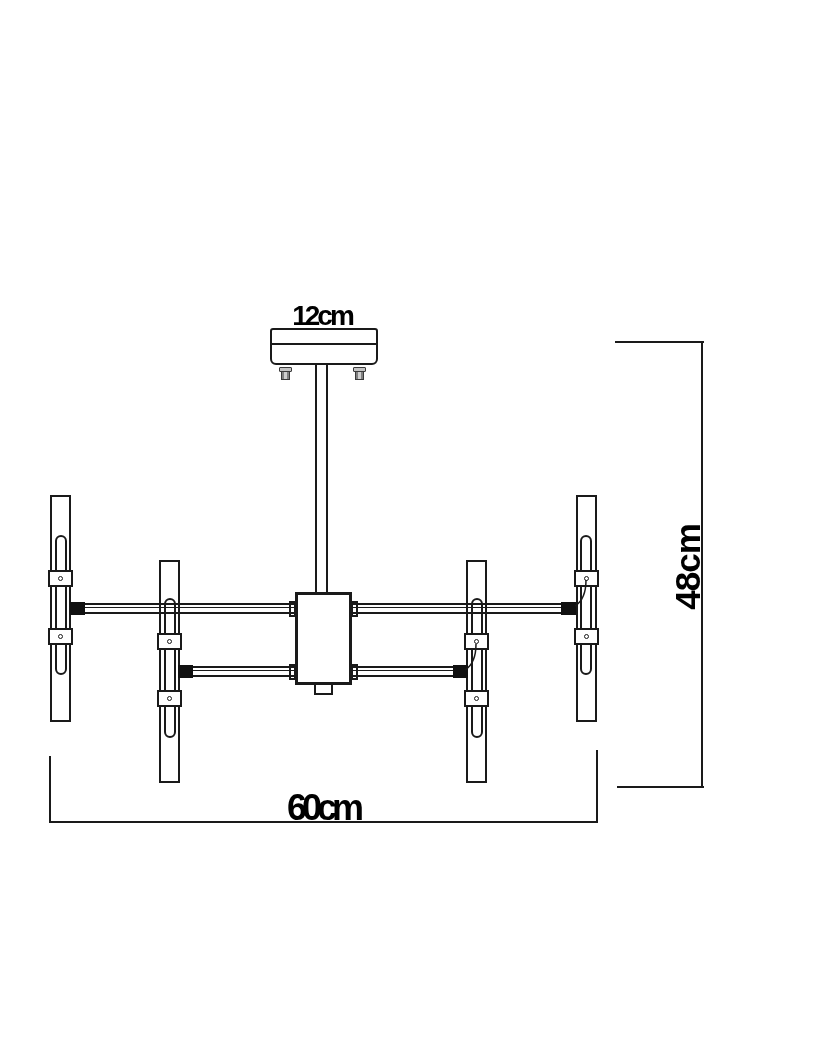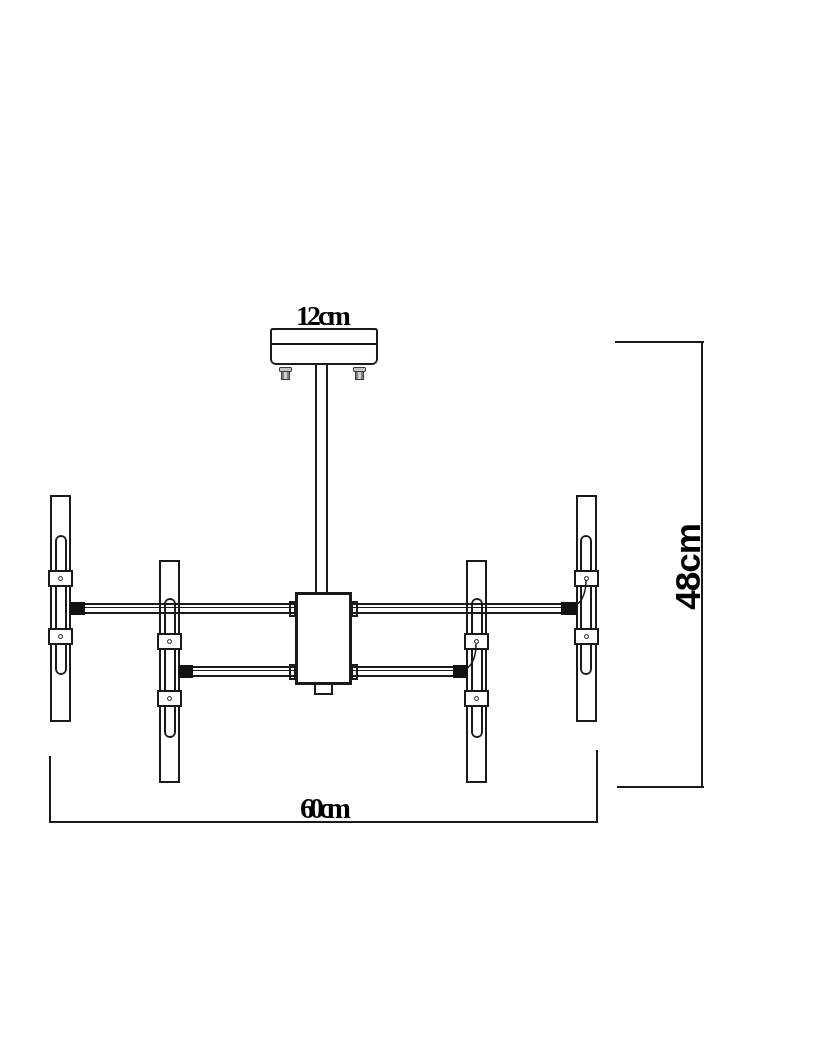--- a/index.html
+++ b/index.html
@@ -26,25 +26,25 @@
   .arm{position:absolute;height:11px;border-top:2px solid #1a1a1a;border-bottom:2px solid #1a1a1a;}
   .arm-core{height:1px;background:#1a1a1a;margin-top:2px;}
   .ferrule{position:absolute;width:15px;height:13px;background:#111;}
   .tube{position:absolute;width:21px;border:2px solid #1a1a1a;background:#fff;}
   .capsule{position:absolute;width:12px;height:140px;border:2px solid #1a1a1a;border-radius:7px;}
   .clamp{position:absolute;width:25px;height:17px;border:2px solid #1a1a1a;background:#fff;
          display:flex;align-items:center;justify-content:center;}
   .clamp-hole{width:5px;height:5px;border:1px solid #1a1a1a;border-radius:50%;background:#fff;}
   
   .dim-label{position:absolute;color:#000;text-align:center;
-             font-family:Liberation Serif, serif;font-weight:bold;}
+             font-family:Liberation Sans, sans-serif;font-weight:bold;}
   .lbl-12{left:262px;top:303px;width:120px;height:26px;line-height:26px;
           font-size:28px;letter-spacing:-3px;}
   .lbl-60{left:243px;top:794px;width:160px;height:28px;line-height:28px;
-          font-size:29px;letter-spacing:-5px;}
+          font-size:36px;letter-spacing:-5px;}
   .lbl-48{left:628px;top:547px;width:120px;height:40px;line-height:40px;
           font-family:"Liberation Sans","DejaVu Sans",sans-serif;font-size:35px;
           letter-spacing:-1px;transform:rotate(-90deg);}
 </style>
 </head>
 <body>
 
 <div class="canvas">
 
   <div class="dim-label lbl-12">12cm</div>

